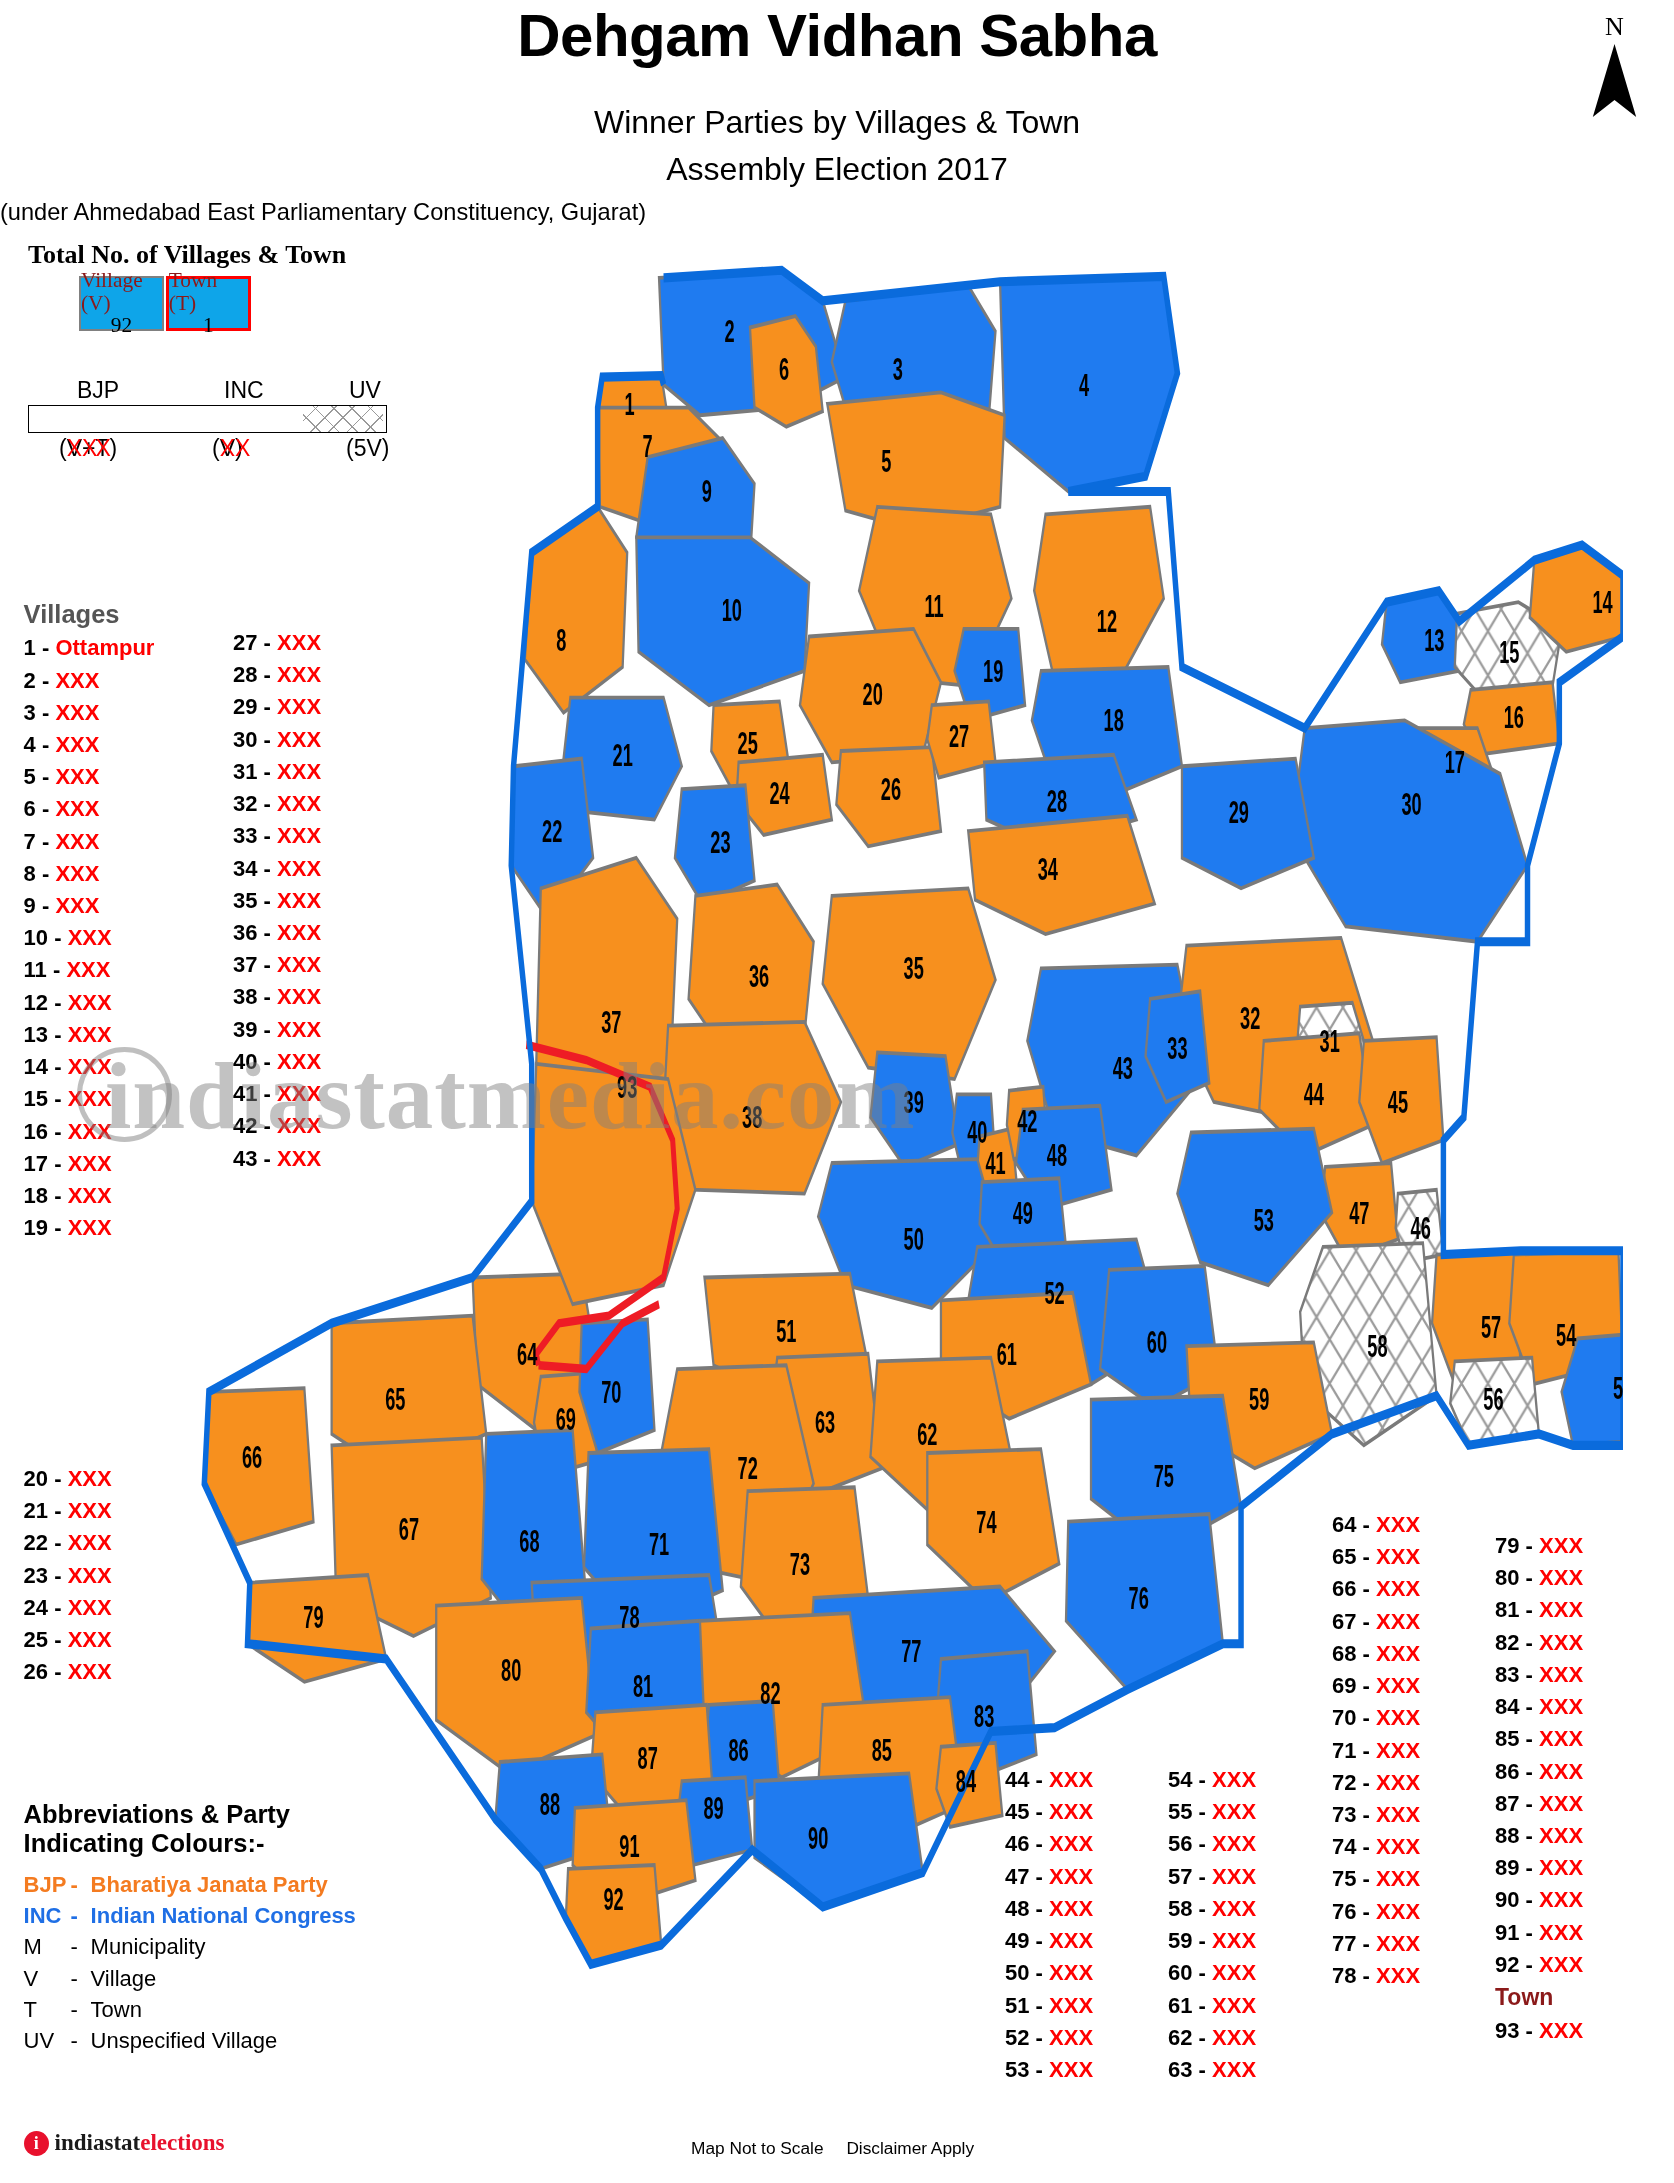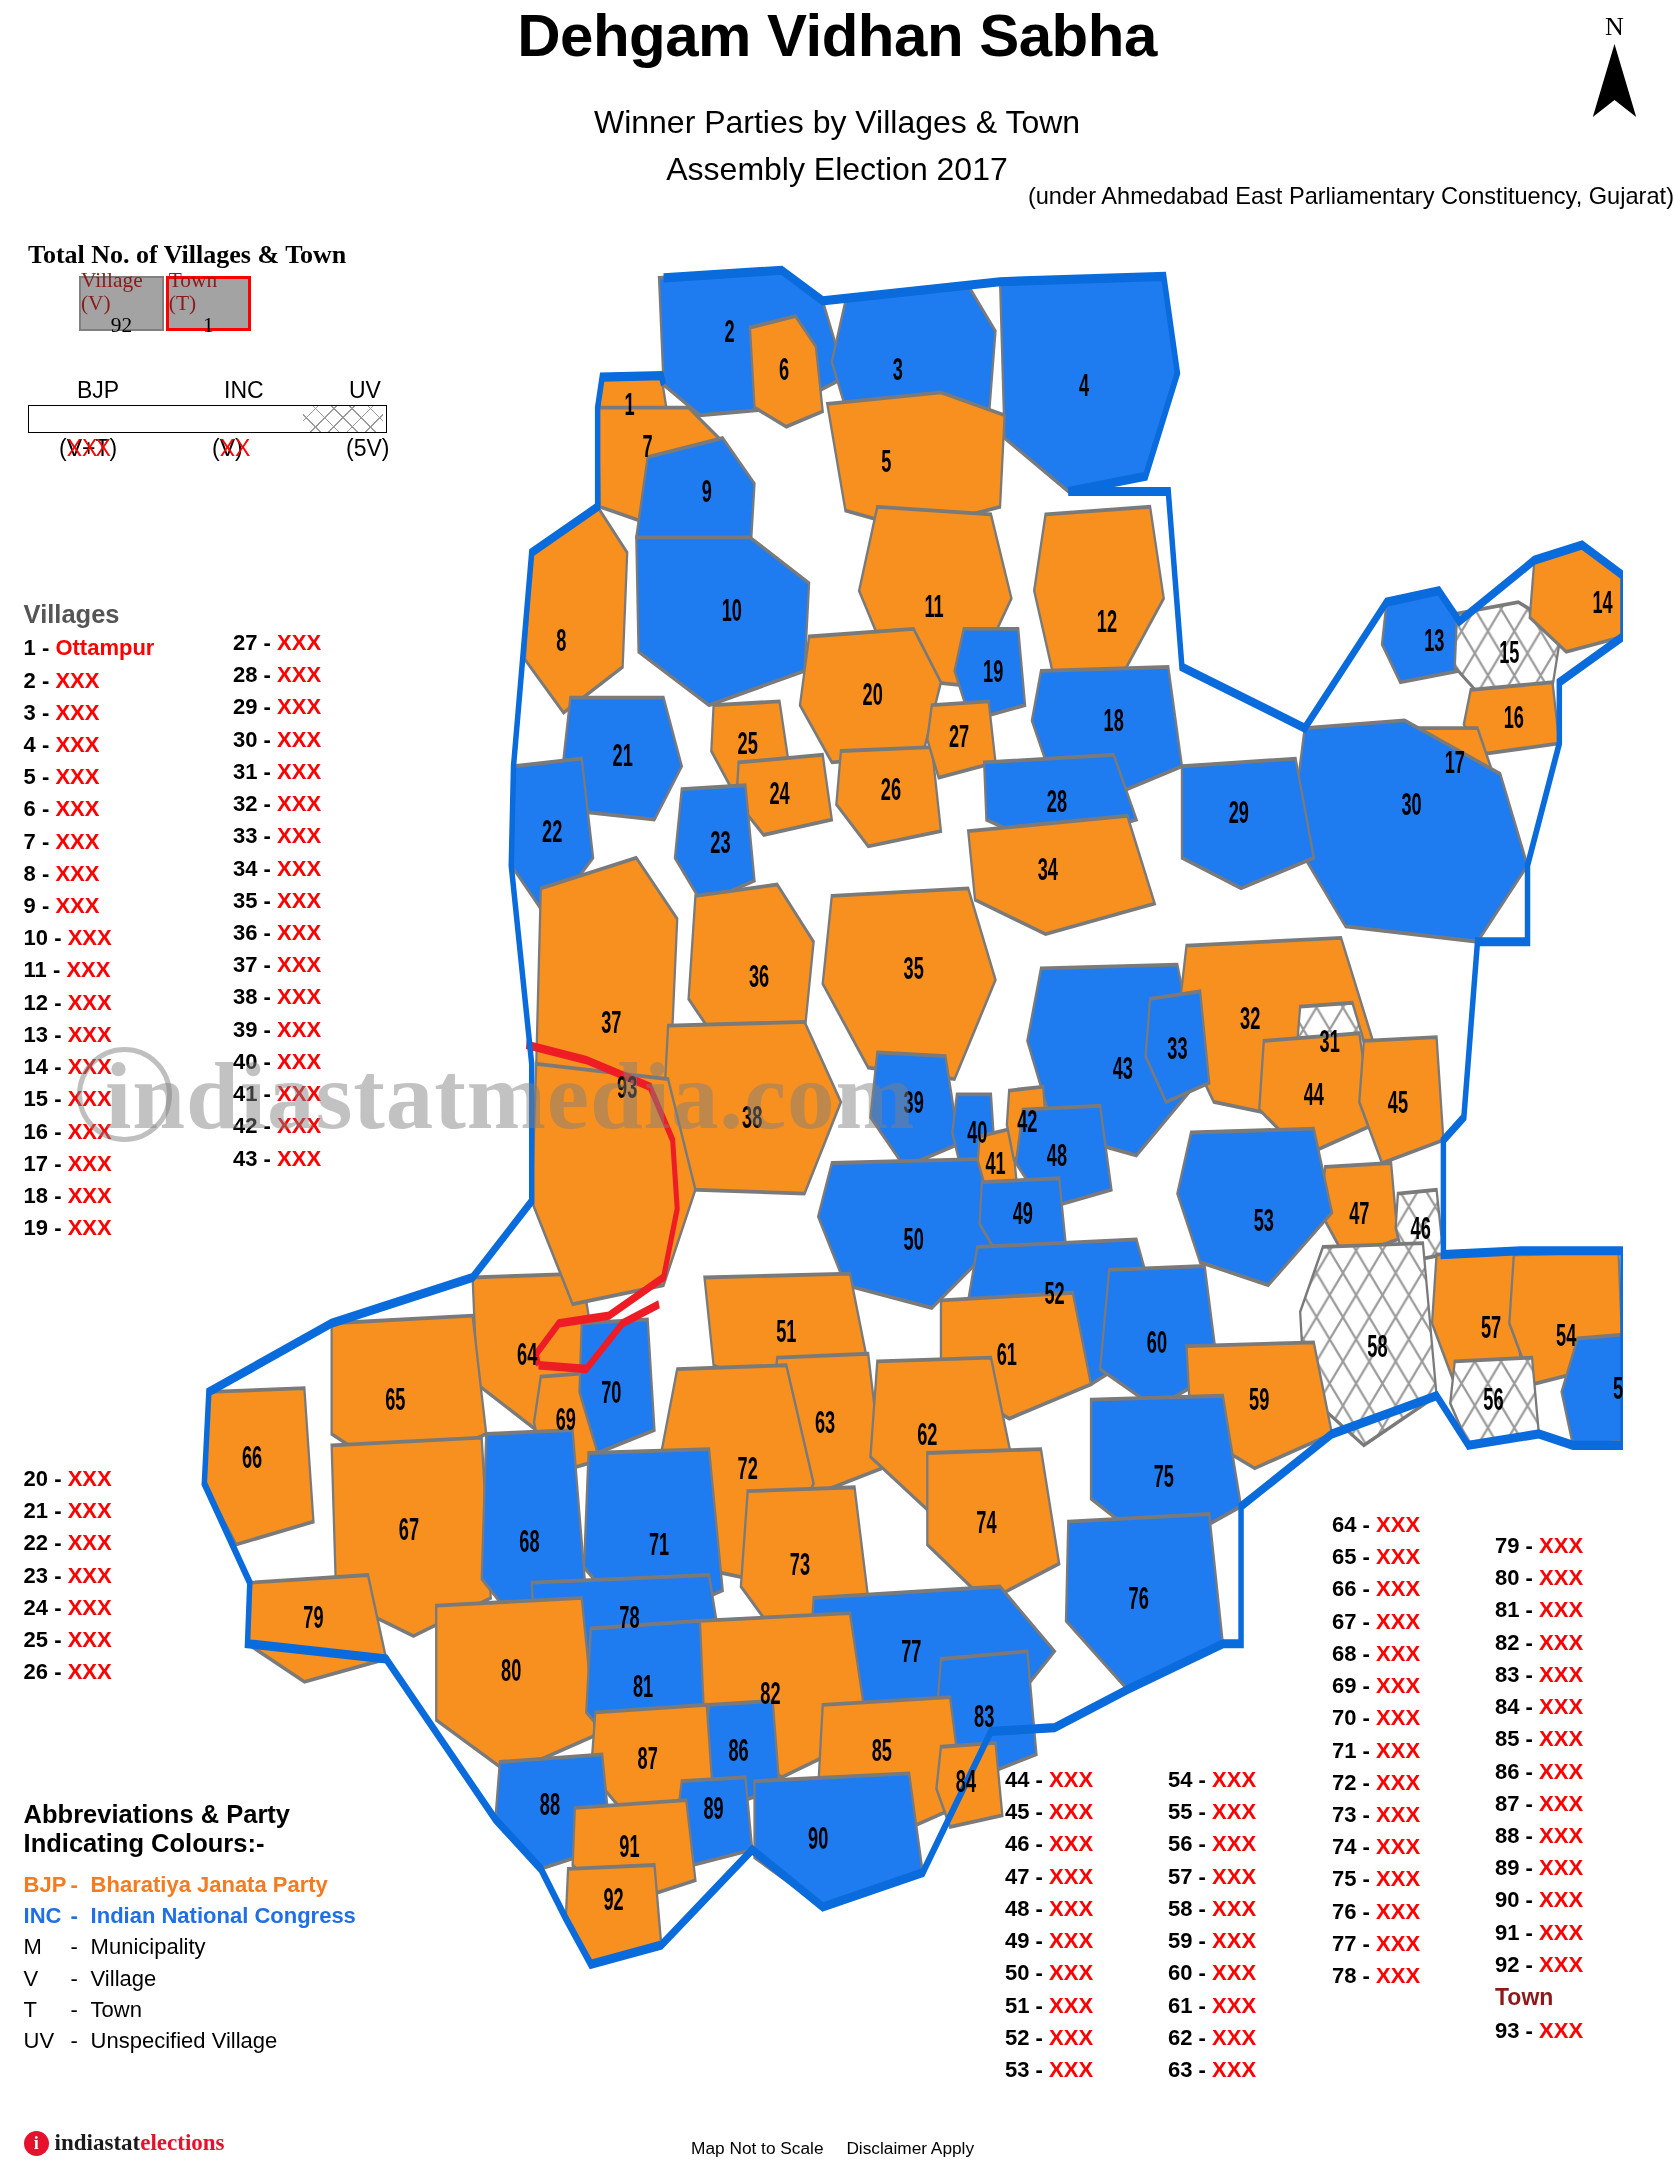--- a/index.html
+++ b/index.html
@@ -18,35 +18,35 @@
   }
   #map-subtitle1 {
     position:absolute; left:0; top:105px; width:1674px; text-align:center;
     font-size:32px; line-height:1.1;
   }
   #map-subtitle2 {
     position:absolute; left:0; top:152px; width:1674px; text-align:center;
     font-size:32px; line-height:1.1;
   }
   #map-subtitle3 {
-    position:absolute; left:0; top:184px; width:1674px; text-align:right;
+    position:absolute; left:0; top:200px; width:1674px; text-align:left;
     font-size:23.6px; line-height:1.1;
   }
 
   
   #north-arrow { position:absolute; left:1587px; top:13.6px; width:55px; height:118px; text-align:center; }
   #north-arrow .n-letter { font-family:"Liberation Serif", serif; font-size:26px; line-height:1; }
   #north-arrow svg { display:block; margin:2.7px auto 0; }
 
   
   #totals-block { position:absolute; left:28px; top:241px; width:373px;font-family:Liberation Serif, serif; }
   #totals-title { font-size:26px; font-weight:bold; line-height:1.1; }
   #totals-boxes { display:flex; margin-top:6.4px; margin-left:51px; }
   .total-box {
-    width:85px; height:55px; background:#a3a3a3;
+    width:85px; height:55px; background:#0ea5e9;
     display:flex; flex-direction:column; align-items:center; justify-content:center;
   }
   .total-box.village { border:2.3px solid #808080; }
   .total-box.town { border:3.2px solid #ff0000; margin-left:1.8px; }
   .total-box .tb-label { font-size:21.4px; color:#8b1a1a; line-height:1.05; }
   .total-box .tb-value { font-size:21.4px; color:#000; line-height:1.1; }
 
   
   #parties-block { position:absolute; left:28px; top:372px; width:400px; }
   #parties-title { font-size:25.5px; font-weight:bold; line-height:1.12; }

